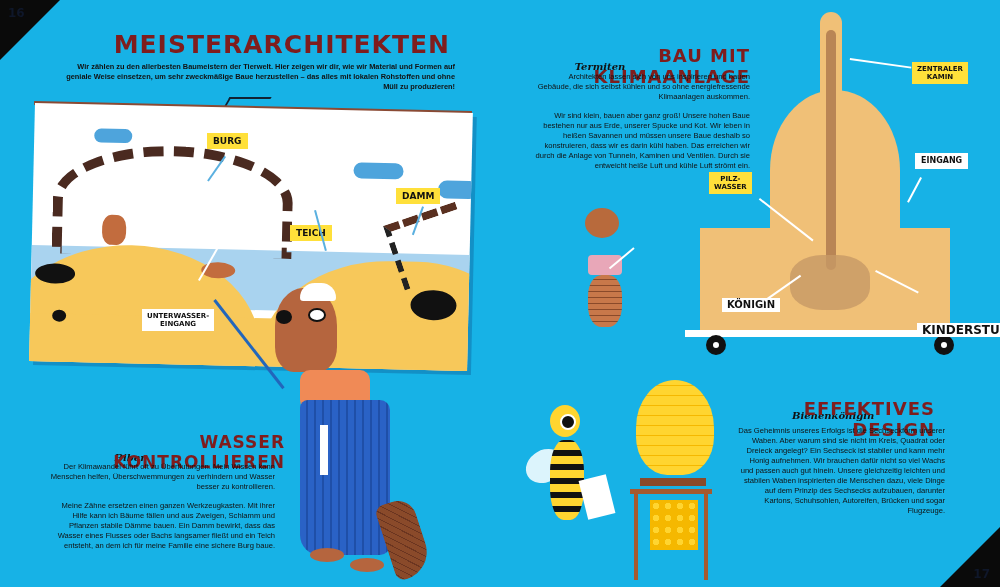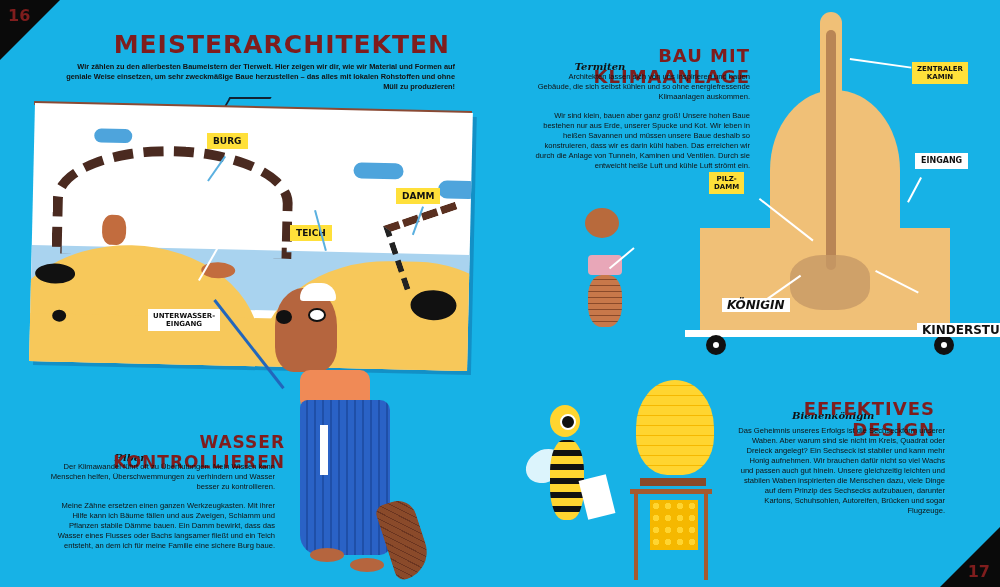--- a/index.html
+++ b/index.html
@@ -1,20 +1,20 @@
 <!DOCTYPE html>
 <html><head>
 <meta charset="utf-8">
 <style>
   html,body{margin:0;padding:0;}
   body{width:1000px;height:587px;overflow:hidden;background:#17b2e6;position:relative;font-family:"Liberation Sans",sans-serif;color:#111;}
   .abs{position:absolute;}
   .corner-tl{left:0;top:0;width:0;height:0;border-top:60px solid #0a0a0a;border-right:60px solid transparent;}
   .corner-br{right:0;bottom:0;width:0;height:0;border-bottom:60px solid #0a0a0a;border-left:60px solid transparent;}
-  .pnum{color:#7f1d1d;font-weight:bold;font-size:16px;font-family:"DejaVu Sans",sans-serif;}
+  .pnum{color:#0f172a;font-weight:bold;font-size:12px;font-family:"DejaVu Sans",sans-serif;}
   .h1{font-family:"DejaVu Sans",sans-serif;font-weight:bold;letter-spacing:1px;color:#7f1d1d;text-align:right;}
   .script{font-family:"DejaVu Serif",serif;font-style:italic;font-weight:bold;font-size:10px;text-align:center;color:#111;margin-top:32px;}
   .body{font-size:7.6px;line-height:10px;text-align:right;color:#111;}
   .body p{margin:0 0 9px 0;}
   .label{background:#ffe03a;font-family:"DejaVu Sans",sans-serif;font-weight:bold;font-size:9px;text-align:center;padding:3px 6px;color:#111;line-height:10px;}
   .label.white{background:#fff;}
   .label.sm{font-size:7px;line-height:8px;padding:3px 5px;}
   
   .poster{left:32px;top:108px;width:438px;height:258px;background:#fff;transform:rotate(1.3deg);box-shadow:4px 4px 0 #1390c6;overflow:hidden;}
   .poster-rod{left:34px;top:106px;width:438px;height:4px;background:#8a4a34;transform:rotate(1.3deg);}
@@ -58,21 +58,21 @@
   <div class="abs" style="left:22px;top:206px;width:14px;height:12px;background:#111;border-radius:50%;"></div>
 </div>
 
 <div class="abs label" style="left:207px;top:133px;">BURG</div>
 <div class="abs line" style="left:226px;top:157px;width:30px;transform:rotate(125deg);"></div>
 <div class="abs label" style="left:290px;top:189px;margin-top:36px;">TEICH</div>
 <div class="abs line" style="left:316px;top:210px;width:42px;transform:rotate(75deg);"></div>
 <div class="abs label" style="left:396px;top:188px;">DAMM</div>
 <div class="abs line" style="left:424px;top:207px;width:30px;transform:rotate(110deg);"></div>
 <div class="abs wline" style="left:198px;top:280px;width:38px;transform:rotate(-60deg);"></div>
-<div class="abs label white sm" style="left:148px;top:309px;white-space:pre-line;">UNTERWASSER-
+<div class="abs label white sm" style="left:142px;top:309px;white-space:pre-line;">UNTERWASSER-
 EINGANG</div>
 
 <div class="abs" style="left:213px;top:300px;width:3px;height:112px;background:#2266bb;transform:rotate(-38deg);transform-origin:top;"></div>
 <div class="abs" style="left:275px;top:288px;width:62px;height:84px;background:#b5653e;border-radius:45% 45% 30% 30%;"></div>
 <div class="abs" style="left:300px;top:283px;width:36px;height:18px;background:#fff;border-radius:18px 18px 4px 4px;"></div>
 <div class="abs" style="left:276px;top:310px;width:16px;height:14px;background:#111;border-radius:50%;"></div>
 <div class="abs" style="left:308px;top:308px;width:14px;height:10px;background:#fff;border-radius:50%;border:2px solid #111;"></div>
 <div class="abs" style="left:300px;top:370px;width:70px;height:40px;background:#f08a56;border-radius:10px;"></div>
 <div class="abs" style="left:300px;top:400px;width:90px;height:155px;background:#2a62c6;border-radius:8px 10px 10px 20px;background-image:repeating-linear-gradient(90deg,#2a62c6 0 6px,#1f4fa8 6px 8px);"></div>
 <div class="abs" style="left:320px;top:425px;width:8px;height:50px;background:#fff;"></div>
@@ -102,23 +102,23 @@
 <div class="abs" style="left:685px;top:330px;width:290px;height:7px;background:#fff;"></div>
 <div class="abs" style="left:706px;top:335px;width:20px;height:20px;background:#fff;border:7px solid #111;border-radius:50%;box-sizing:border-box;"></div>
 <div class="abs" style="left:934px;top:335px;width:20px;height:20px;background:#fff;border:7px solid #111;border-radius:50%;box-sizing:border-box;"></div>
 
 <div class="abs wline" style="left:850px;top:58px;width:62px;transform:rotate(8deg);"></div>
 <div class="abs label sm" style="left:912px;top:62px;white-space:pre-line;">ZENTRALER
 KAMIN</div>
 <div class="abs label white" style="left:915px;top:153px;font-size:8px;">EINGANG</div>
 <div class="abs wline" style="left:922px;top:178px;width:28px;transform:rotate(118deg);"></div>
 <div class="abs label sm" style="left:709px;top:172px;white-space:pre-line;">PILZ-
-DAMM</div>
+WASSER</div>
 <div class="abs wline" style="left:760px;top:198px;width:68px;transform:rotate(38deg);"></div>
-<div class="abs label white sm" style="left:722px;top:298px;font-size:12px;font-style:italic;">KÖNIGIN</div>
+<div class="abs label white sm" style="left:722px;top:298px;font-size:10px;">KÖNIGIN</div>
 <div class="abs wline" style="left:764px;top:300px;width:44px;transform:rotate(-35deg);"></div>
 <div class="abs label white sm" style="left:917px;top:289px;font-size:12px;margin-top:34px;">KINDERSTUBE</div>
 <div class="abs wline" style="left:876px;top:270px;width:48px;transform:rotate(27deg);"></div>
 
 <div class="abs" style="left:585px;top:208px;width:34px;height:30px;background:#b86a3c;border-radius:50%;"></div>
 <div class="abs" style="left:588px;top:255px;width:34px;height:20px;background:#e8a7b8;border-radius:4px;"></div>
 <div class="abs" style="left:588px;top:275px;width:34px;height:52px;background:#c8784a;border-radius:40%;background-image:repeating-linear-gradient(0deg,#c8784a 0 5px,#8a4a2a 5px 6px);"></div>
 <div class="abs" style="left:633px;top:248px;width:2px;height:32px;background:#fff;transform:rotate(50deg);transform-origin:top;"></div>
 
 <div class="abs script" style="left:792px;top:378px;width:80px;">Bienenkönigin</div>

